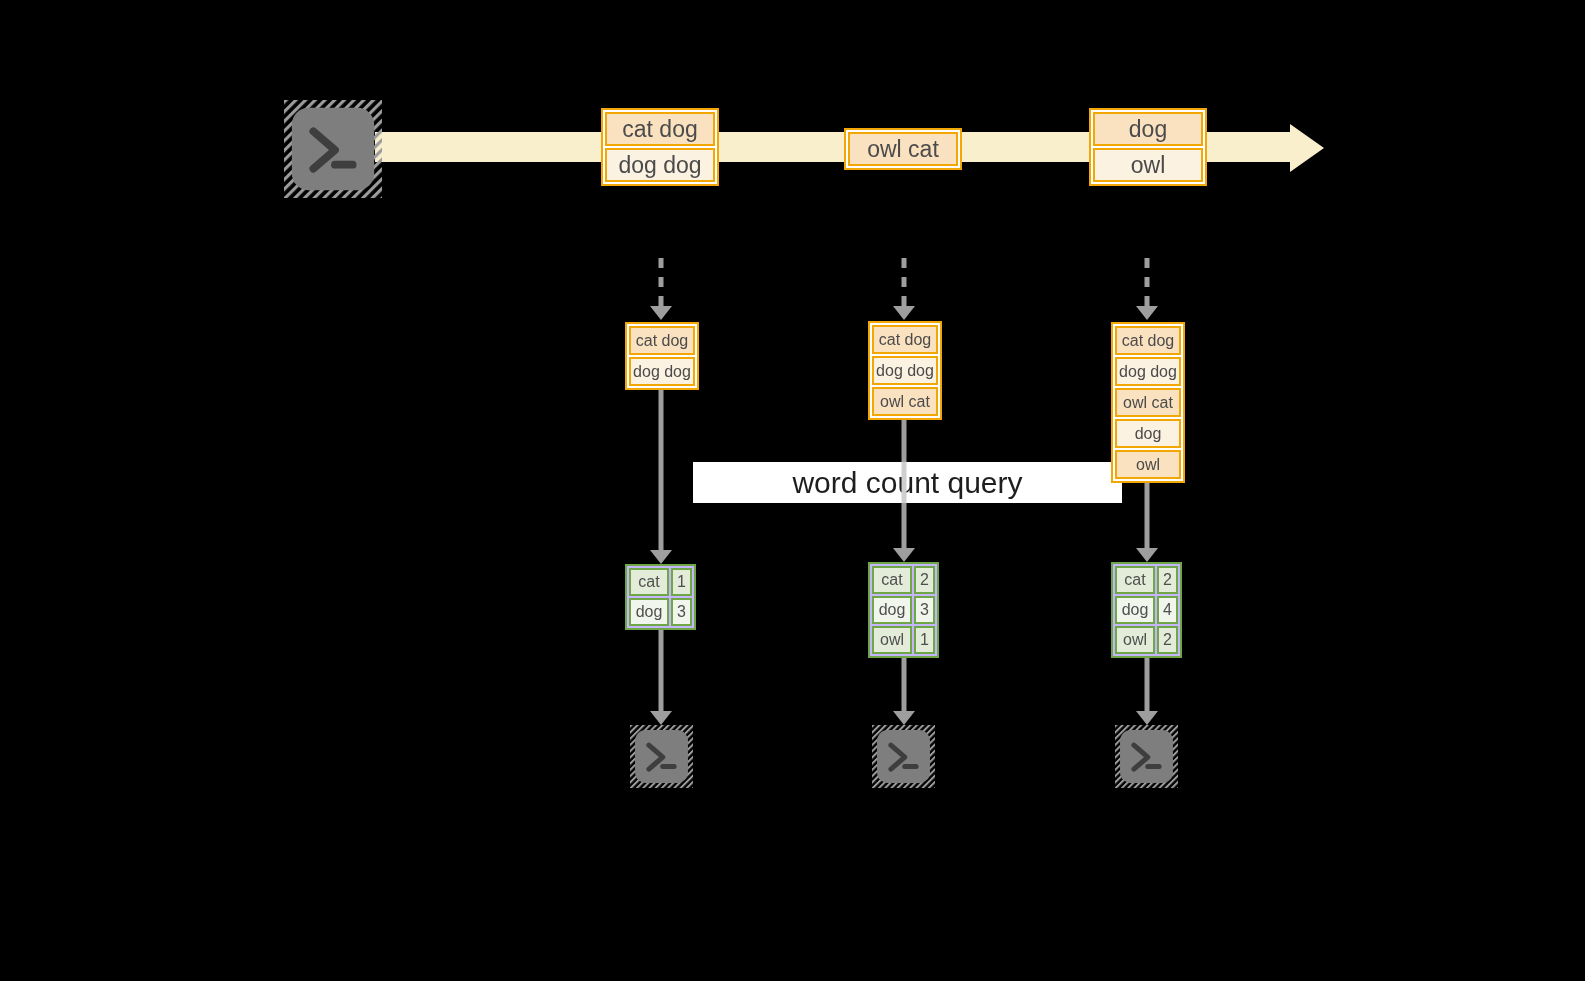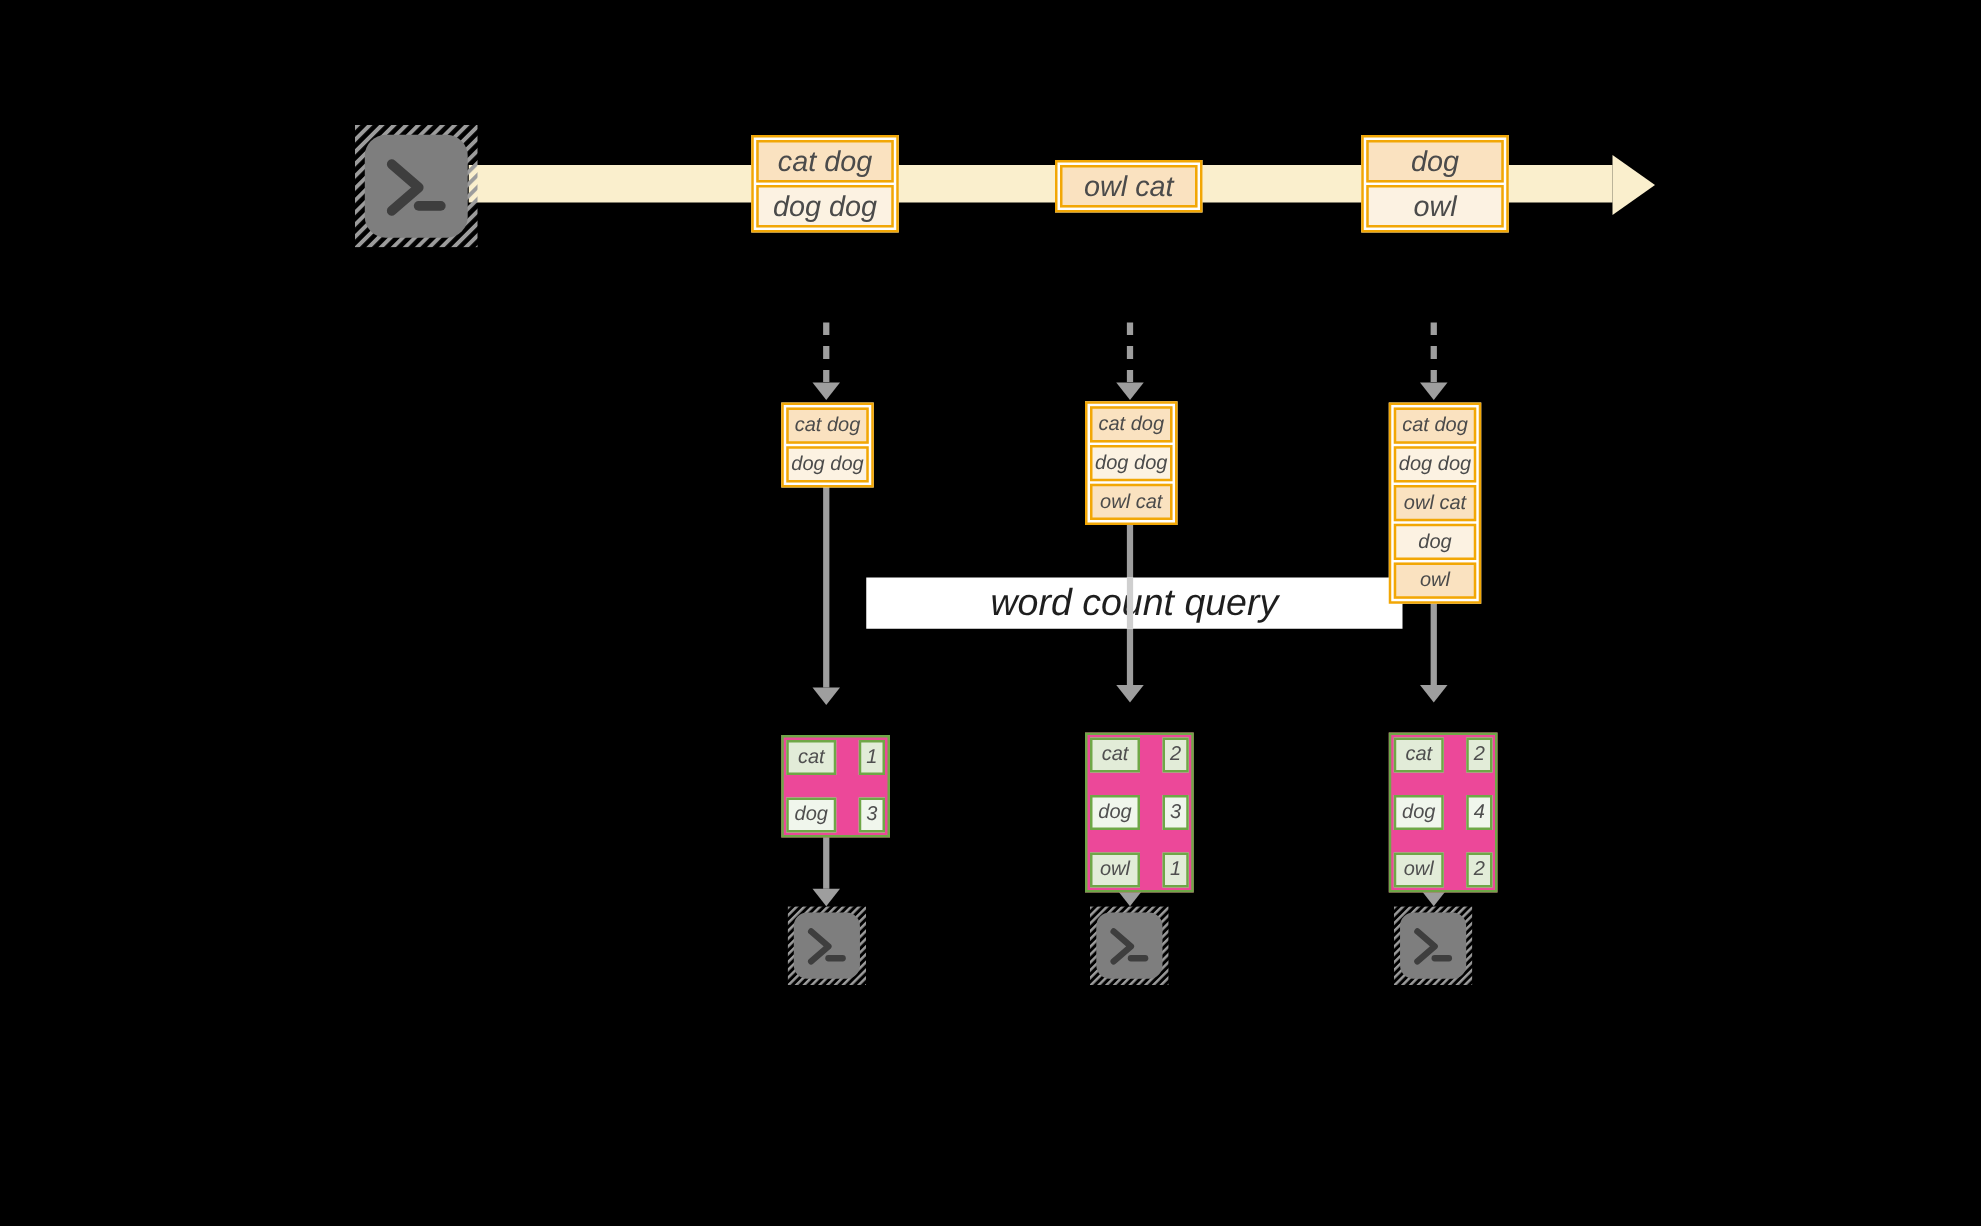--- a/index.html
+++ b/index.html
@@ -8,21 +8,21 @@
     --cream:#FCF2E2;
     --bandc:#FAEFCD;
     --green:#6FA747;
     --gdark:#E2ECD8;
     --glight:#F0F6EC;
     --garrow:#9E9E9E;
     --txt:#4B4B4B;
   }
   html,body{margin:0;padding:0;background:#000;}
   .stage{position:relative;width:1349px;height:981px;background:#000;
-         font-family:"Liberation Sans",sans-serif;overflow:hidden;font-style:italic;}
+         font-family:"Liberation Sans",sans-serif;overflow:hidden;}
   .abs{position:absolute;}
 
   
   .band{left:375px;top:132px;width:915px;height:30px;background:var(--bandc);z-index:1;}
   .bandhead{left:1290px;top:124px;width:0;height:0;z-index:1;
             border-top:24px solid transparent;border-bottom:24px solid transparent;
             border-left:34px solid var(--bandc);}
 
   
   .obox{background:#fff;border:2px solid var(--gold);padding:2px;
@@ -30,22 +30,22 @@
   .obox .row{border:2px solid var(--gold);display:flex;align-items:center;justify-content:center;
              color:var(--txt);white-space:nowrap;box-sizing:border-box;}
   .row.dark{background:var(--peach);}
   .row.light{background:var(--cream);}
   .event{width:118px;}
   .event .row{height:34px;font-size:23px;}
   .state{width:74px;}
   .state .row{height:29px;font-size:16px;}
 
   
-  .gtable{background:#ec4899;border:2px solid var(--green);padding:2px;display:grid;
-          grid-template-columns:40px 21px;gap:18px;z-index:10;box-sizing:border-box;margin-top:24px;}
+  .gtable{background:#c4b5fd;border:2px solid var(--green);padding:2px;display:grid;
+          grid-template-columns:40px 21px;gap:2px;z-index:10;box-sizing:border-box;}
   .gtable .cell{border:2px solid var(--green);height:28px;display:flex;align-items:center;
                 justify-content:center;font-size:16px;color:#4F4F4F;box-sizing:border-box;}
   .cell.dark{background:var(--gdark);}
   .cell.light{background:var(--glight);}
 
   
   .vline{width:5px;background:var(--garrow);transform:translateX(-2.5px);z-index:3;}
   .vdash{width:5px;background:repeating-linear-gradient(to bottom,var(--garrow) 0 10px,transparent 10px 19px);
          transform:translateX(-2.5px);z-index:3;}
   .vhead{width:0;height:0;border-left:11px solid transparent;border-right:11px solid transparent;

